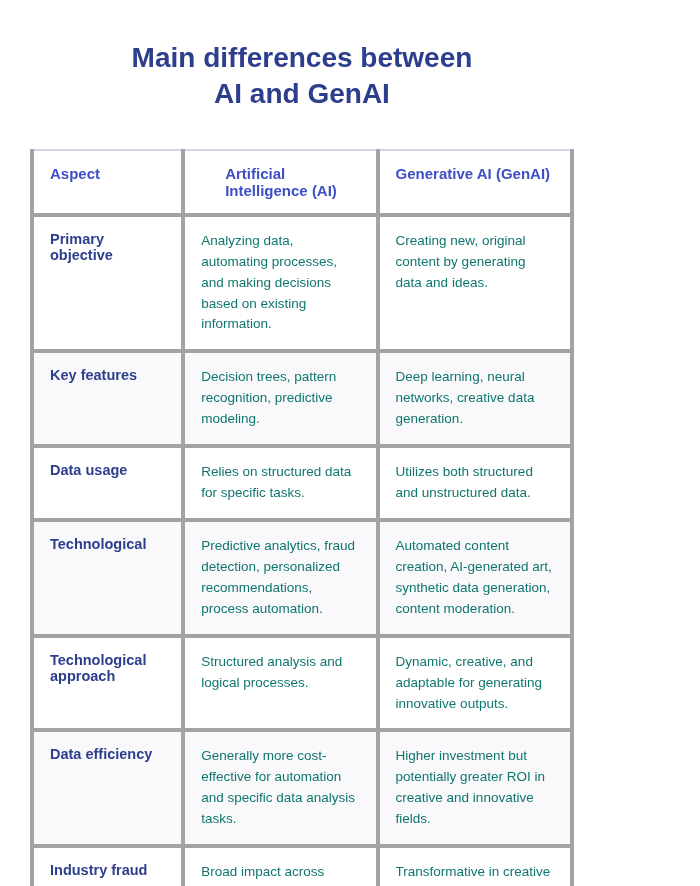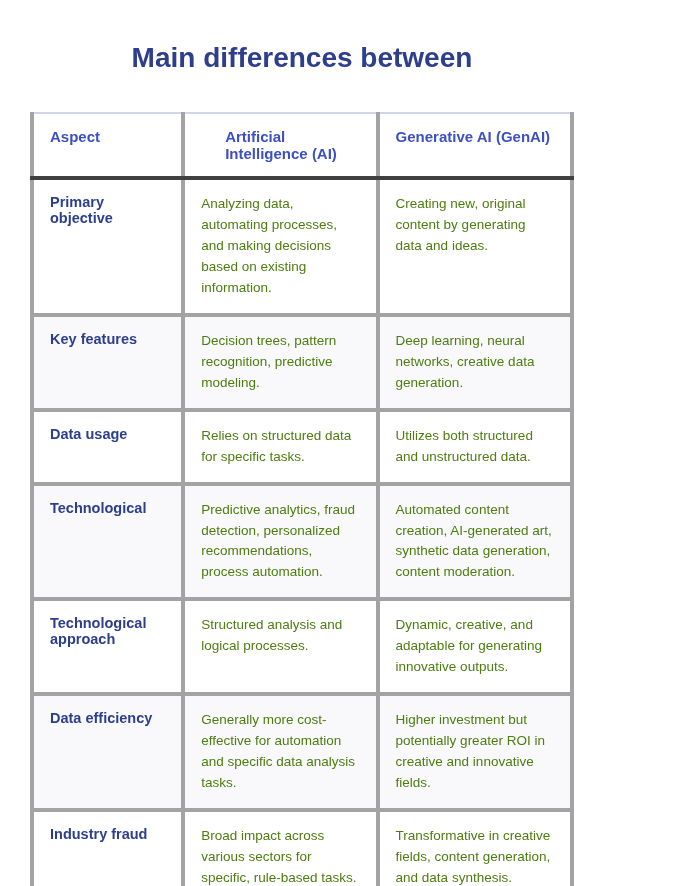--- a/index.html
+++ b/index.html
@@ -48,21 +48,21 @@
       vertical-align: top;
     }
 
     .comparison-table thead th {
       background: #ffffff;
       color: #3d4fc4;
       font-weight: 700;
       font-size: 15px;
       text-align: left;
       border-top: 2px solid #d0d5e8;
-      border-bottom: 4px solid #404040;
+      border-bottom: 2px solid #404040;
     }
 
     .comparison-table thead th:first-child {
       width: 28%;
     }
 
     .comparison-table thead th:nth-child(2) {
       width: 36%;
       padding-left: 40px;
     }
@@ -72,21 +72,21 @@
     }
 
     .aspect-cell {
       font-weight: 700;
       color: #2c3e8c;
       font-size: 14.5px;
     }
 
     .data-cell {
       font-size: 13.5px;
-      color: #4d7c0f;
+      color: #0f766e;
       line-height: 1.55;
     }
 
     .comparison-table tbody tr {
       background: #ffffff;
     }
 
     .comparison-table tbody tr:nth-child(even) {
       background: #f9f9fb;
     }
@@ -110,20 +110,21 @@
     }
   </style>
 </head>
 <body>
 
 <div class="page-container">
 
   <div class="title-section">
     <h1 class="main-title">
       <span>Main differences between</span><br>
+      <span>AI and GenAI</span>
     </h1>
   </div>
 
   <table class="comparison-table">
     <thead>
       <tr>
         <th>Aspect</th>
         <th>Artificial Intelligence (AI)</th>
         <th>Generative AI (GenAI)</th>
       </tr>

